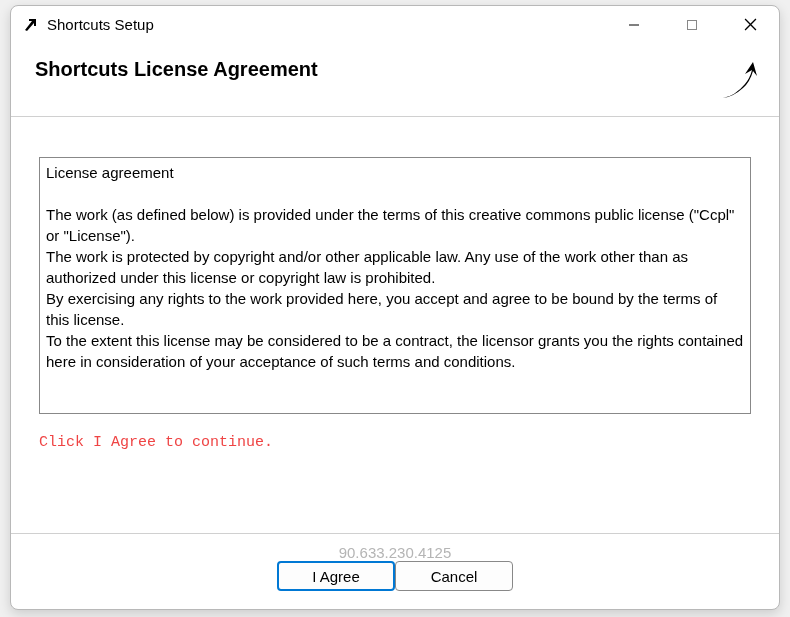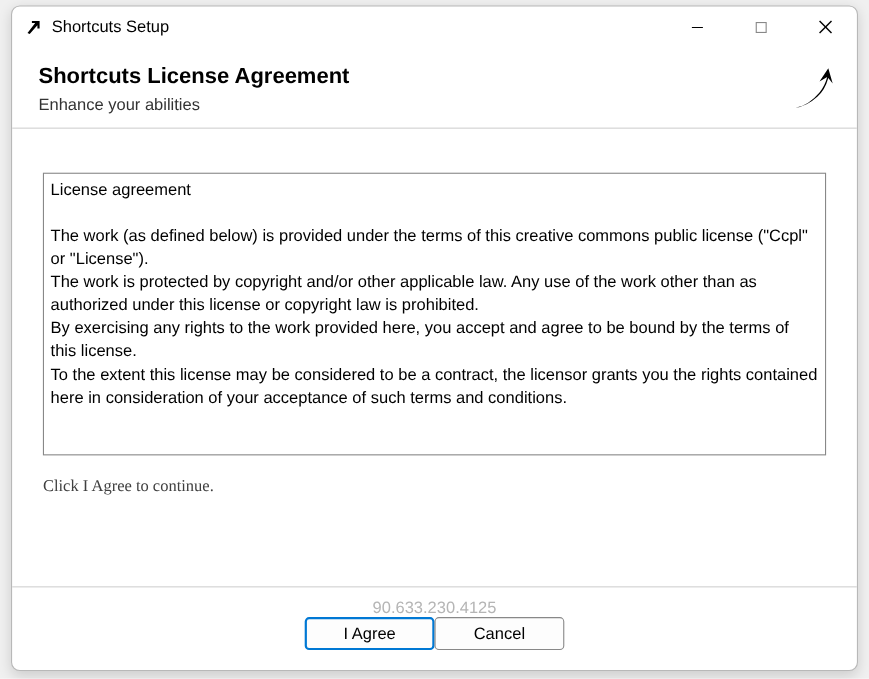--- a/index.html
+++ b/index.html
@@ -113,22 +113,22 @@
     .license-box::-webkit-scrollbar-track {
       background: #f0f0f0;
     }
     .license-box::-webkit-scrollbar-thumb {
       background: #c0c0c0;
       border-radius: 2px;
     }
     .instruction {
       margin-top: 20px;
       font-size: 15px;
-      color: #404040;
-      font-family: Liberation Serif, serif;
+      color: #ef4444;
+      font-family: Liberation Mono, monospace;
     }
     .footer {
       border-top: 1px solid #d0d0d0;
       padding: 10px 24px 18px 24px;
       display: flex;
       align-items: center;
       justify-content: space-between;
       flex-direction: column;
     }
     .version {
@@ -209,21 +209,20 @@
             <line x1="1" y1="1" x2="11" y2="11" stroke="#000" stroke-width="1.2"></line>
             <line x1="11" y1="1" x2="1" y2="11" stroke="#000" stroke-width="1.2"></line>
           </svg>
       </button>
     </div>
   </div>
 
   <div class="header">
     <div class="header-text">
       <h1>Shortcuts License Agreement</h1>
-      <p>Enhance your abilities</p>
     </div>
     <div class="header-icon">
       <svg width="44" height="44" viewBox="0 0 44 44">
         <path d="M6 38 Q18 36 28 24 Q33 18 35 10 L28 14 L36 2 L40 16 L36 11 Q33 22 26 28 Q16 37 6 38 Z" fill="#000"></path>
       </svg>
     </div>
   </div>
 
   <div class="content">
     <div class="license-box">

